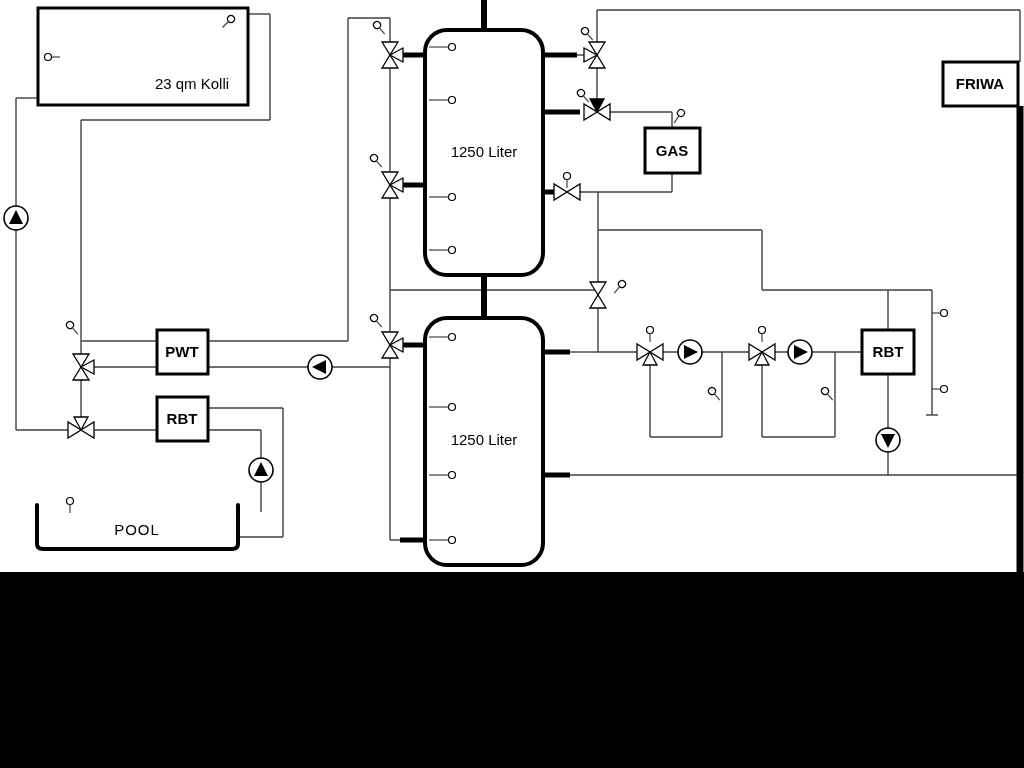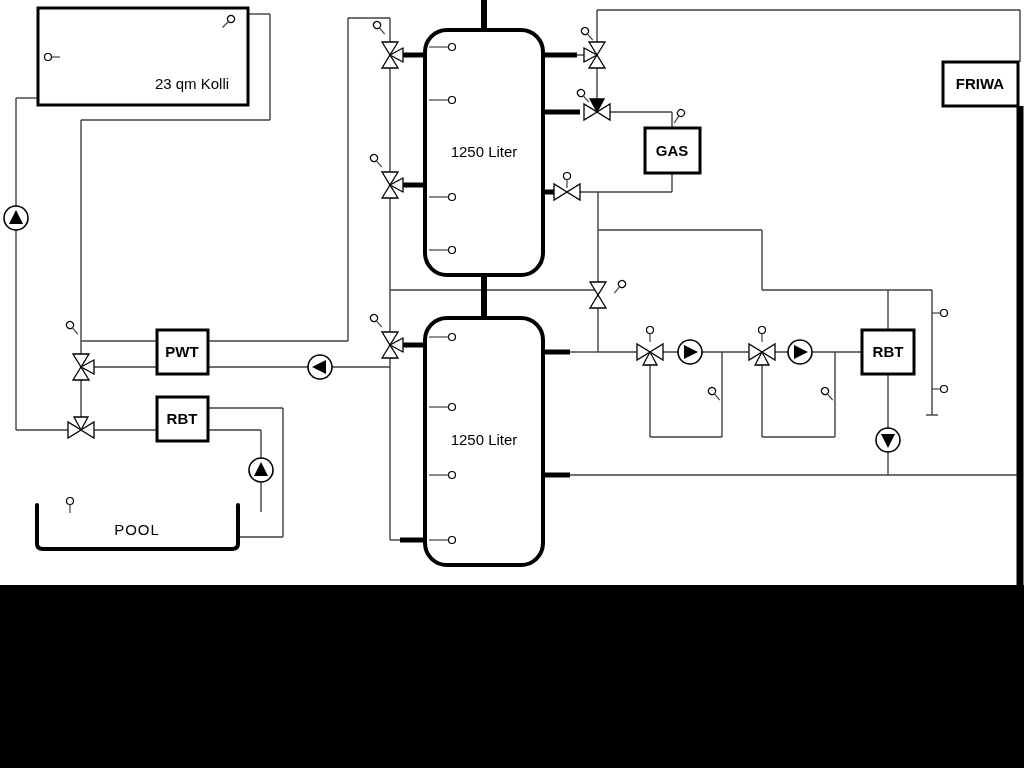--- a/index.html
+++ b/index.html
@@ -1,16 +1,16 @@
 <!DOCTYPE html>
 <html><head>
 <meta charset="utf-8">
 <style>
   html,body{margin:0;padding:0;background:#000;}
-  .stage{position:relative;width:1024px;height:768px;background:#000;overflow:hidden;}
+  .stage{position:relative;width:1024px;height:572px;background:#000;overflow:hidden;}
   svg{position:absolute;left:0;top:0;}
   .pipe{stroke:#404040;stroke-width:1.4;fill:none;}
   .thick{stroke:#000;stroke-width:5;fill:none;}
   .riser{stroke:#000;stroke-width:6;fill:none;}
   .edgepipe{stroke:#000;stroke-width:7;fill:none;}
   .box{fill:#fff;stroke:#000;stroke-width:3;}
   .tank{fill:#fff;stroke:#000;stroke-width:4;}
   .pool{fill:none;stroke:#000;stroke-width:4;stroke-linecap:round;}
   .sym{fill:#fff;stroke:#000;stroke-width:1.3;}
   .symf{fill:#000;stroke:#000;stroke-width:1.3;}

